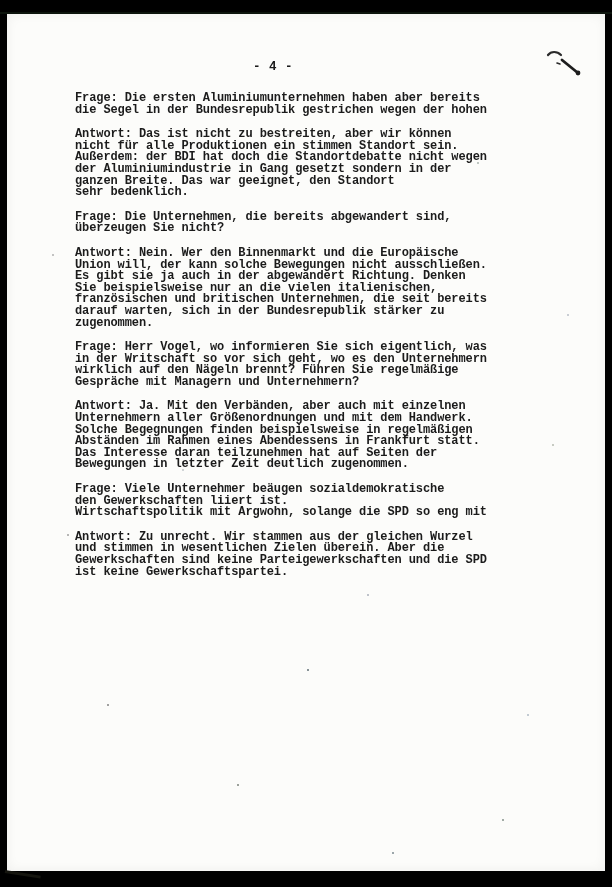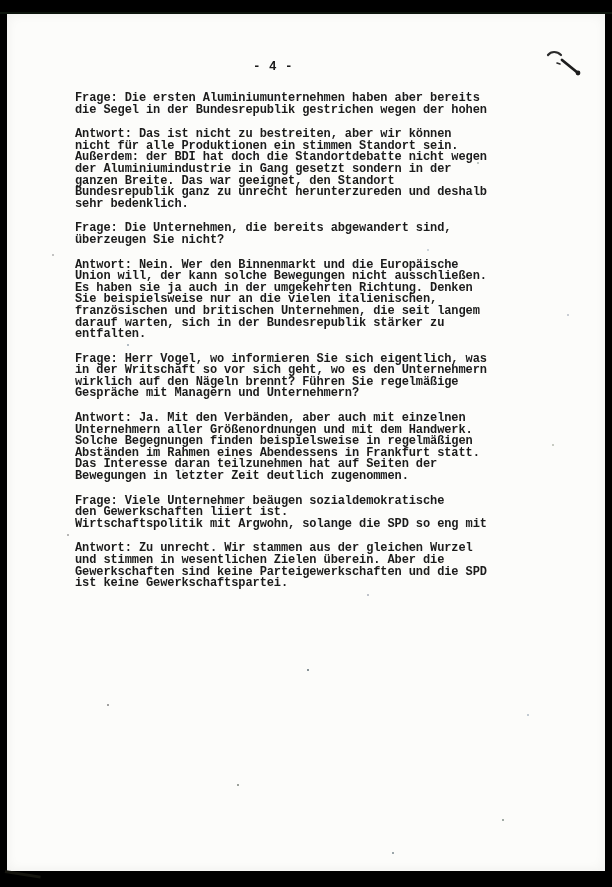--- a/index.html
+++ b/index.html
@@ -125,35 +125,34 @@
       <div class="para">
         <div class="line"><span class="label">Frage:</span> Die ersten Aluminiumunternehmen haben aber bereits</div>
         <div class="line">die Segel in der Bundesrepublik gestrichen wegen der hohen</div>
       </div>
       <div class="para">
         <div class="line"><span class="label">Antwort:</span> Das ist nicht zu bestreiten, aber wir können</div>
         <div class="line">nicht für alle Produktionen ein stimmen Standort sein.</div>
         <div class="line">Außerdem: der BDI hat doch die Standortdebatte nicht wegen</div>
         <div class="line">der Aluminiumindustrie in Gang gesetzt sondern in der</div>
         <div class="line">ganzen Breite. Das war geeignet, den Standort</div>
-        <div class="line">Bundesrepublik ganz zu unrecht herunterzureden und deshalb</div>
         <div class="line">sehr bedenklich.</div>
       </div>
       <div class="para">
         <div class="line"><span class="label">Frage:</span> Die Unternehmen, die bereits abgewandert sind,</div>
         <div class="line">überzeugen Sie nicht?</div>
       </div>
       <div class="para">
         <div class="line"><span class="label">Antwort:</span> Nein. Wer den Binnenmarkt und die Europäische</div>
         <div class="line">Union will, der kann solche Bewegungen nicht ausschließen.</div>
-        <div class="line">Es haben sie ja auch in der umgekehrten Richtung. Denken</div>
+        <div class="line">Es gibt sie ja auch in der abgewandert Richtung. Denken</div>
         <div class="line">Sie beispielsweise nur an die vielen italienischen,</div>
-        <div class="line">französischen und britischen Unternehmen, die seit langem</div>
+        <div class="line">französischen und britischen Unternehmen, die seit bereits</div>
         <div class="line">darauf warten, sich in der Bundesrepublik stärker zu</div>
-        <div class="line">entfalten.</div>
+        <div class="line">zugenommen.</div>
       </div>
       <div class="para">
         <div class="line"><span class="label">Frage:</span> Herr Vogel, wo informieren Sie sich eigentlich, was</div>
         <div class="line">in der Writschaft so vor sich geht, wo es den Unternehmern</div>
         <div class="line">wirklich auf den Nägeln brennt? Führen Sie regelmäßige</div>
         <div class="line">Gespräche mit Managern und Unternehmern?</div>
       </div>
       <div class="para">
         <div class="line"><span class="label">Antwort:</span> Ja. Mit den Verbänden, aber auch mit einzelnen</div>
         <div class="line">Unternehmern aller Größenordnungen und mit dem Handwerk.</div>

